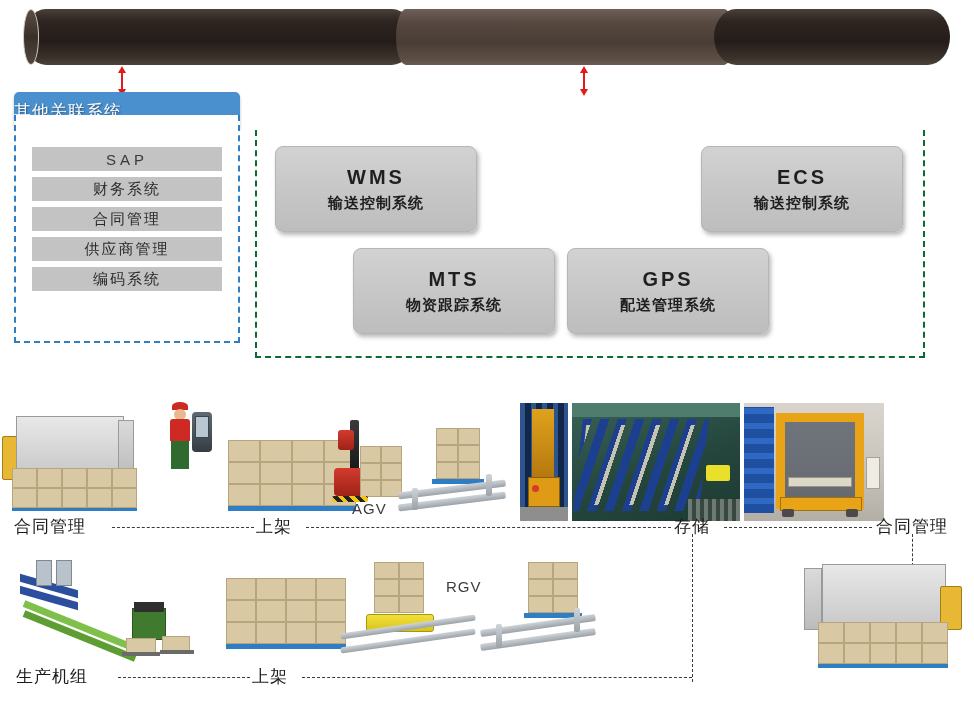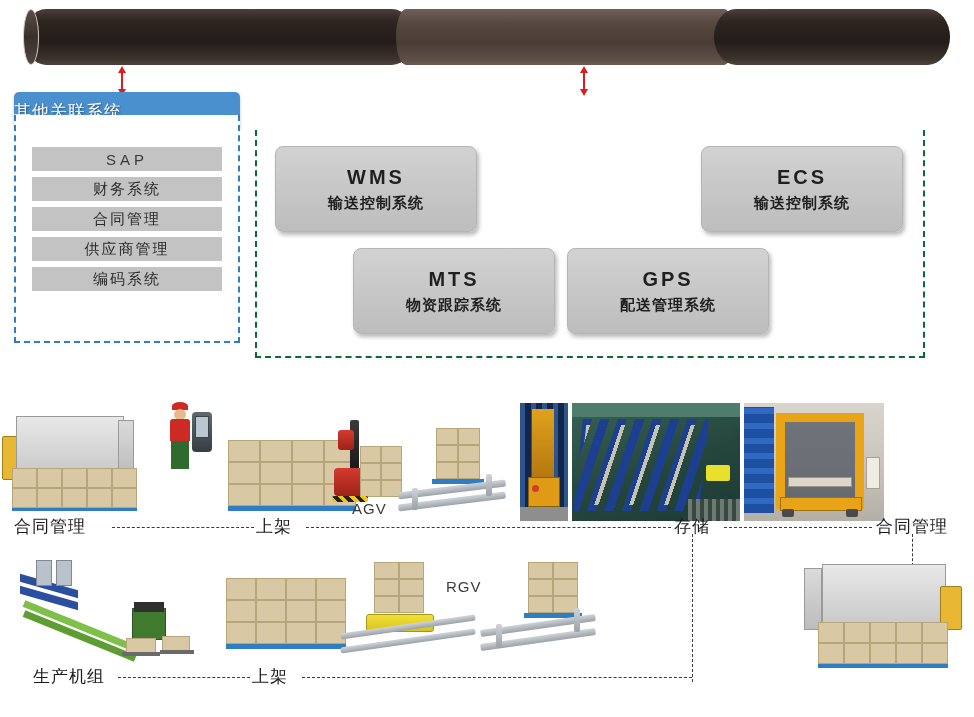--- a/index.html
+++ b/index.html
@@ -402,18 +402,18 @@
       <div class="pallet-box" style="left:104px;top:0; width:26px; height:21px;"></div>
       <div class="pallet-box" style="left:0;   top:21px; width:26px; height:21px;"></div>
       <div class="pallet-box" style="left:26px;top:21px; width:26px; height:21px;"></div>
       <div class="pallet-box" style="left:52px;top:21px; width:26px; height:21px;"></div>
       <div class="pallet-box" style="left:78px;top:21px; width:26px; height:21px;"></div>
       <div class="pallet-box" style="left:104px;top:21px;width:26px; height:21px;"></div>
       <div class="pallet-base" style="left:0; top:42px; width:130px; height:4px;"></div>
     </div>
   </div>
 
-  <div class="flow-label" style="left:16px; top:665px;margin-left:17px;">生产机组</div>
+  <div class="flow-label" style="left:16px; top:665px;">生产机组</div>
   <div class="dash-h" style="left:118px; top:677px; width:132px;"></div>
   <div class="flow-label" style="left:252px; top:665px;">上架</div>
   <div class="dash-h" style="left:302px; top:677px; width:390px;"></div>
 
 </div>
 
 </body></html>

